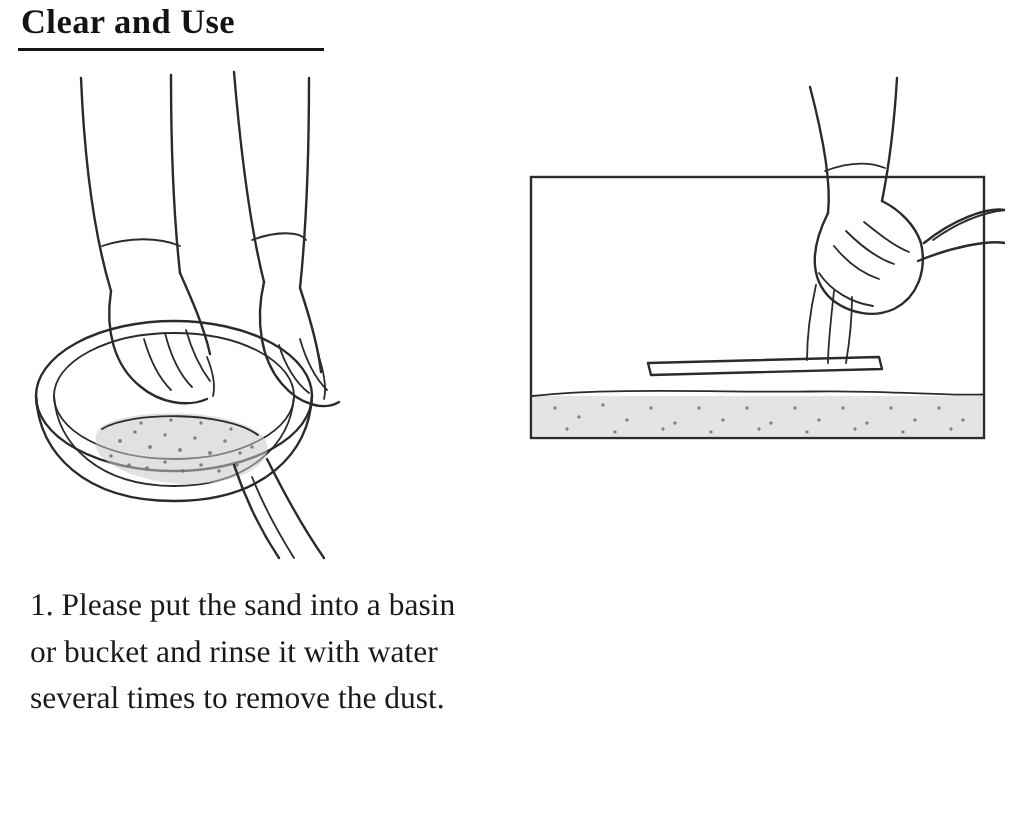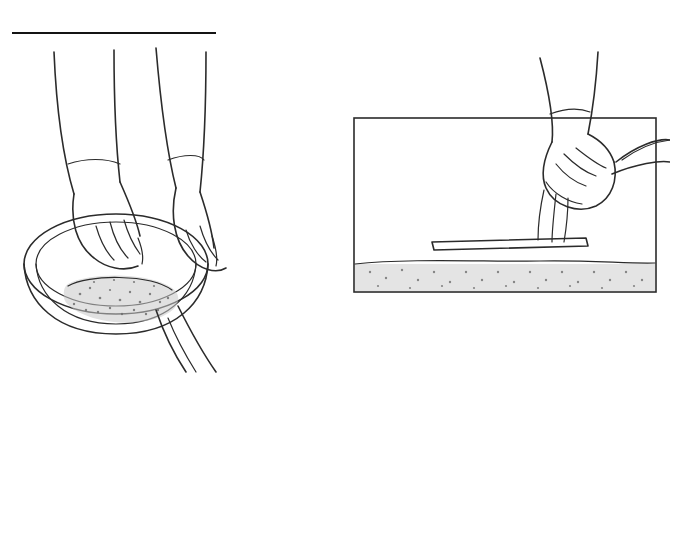--- a/index.html
+++ b/index.html
@@ -75,20 +75,21 @@
   .ln-box { fill: none; stroke: #2b2b2b; stroke-width: 1.6; }
   .sand { fill: #c9c9c9; }
   .sand-dots { fill: #6e6e6e; }
   .white { fill: #ffffff; }
 </style>
 </head>
 <body>
 
 <div class="page">
 
+  <div class="title">Clear and Use</div>
   <div class="title-rule"></div>
 
   <div class="panel panel-left">
     <svg width="320" height="340" viewBox="0 0 320 340" aria-hidden="true">
 
       <ellipse class="ln" cx="106" cy="222" rx="92" ry="50"></ellipse>
       <ellipse class="ln-thin" cx="106" cy="222" rx="80" ry="42"></ellipse>
 
       <path class="ln" d="M14 222 C16 260 46 292 106 292 C166 292 196 260 198 222"></path>
       <path class="ln-thin" d="M26 222 C28 254 56 282 106 282 C156 282 184 254 186 222"></path>
@@ -201,14 +202,15 @@
       <path class="ln" d="M276 120 C296 104 318 96 330 98"></path>
       <path class="ln" d="M272 132 C296 122 320 118 330 120"></path>
       <path class="ln-thin" d="M330 98 C312 100 296 108 282 118"></path>
 
       <path class="ln-thin" d="M204 148 C200 166 198 184 198 198"></path>
       <path class="ln-thin" d="M216 152 C214 170 212 188 212 200"></path>
       <path class="ln-thin" d="M228 156 C228 172 226 188 224 200"></path>
     </svg>
   </div>
 
+  <div class="caption caption-left">1. Please put the sand into a basin or bucket and rinse it with water several times to remove the dust.</div>
 
 </div>
 
 </body></html>

